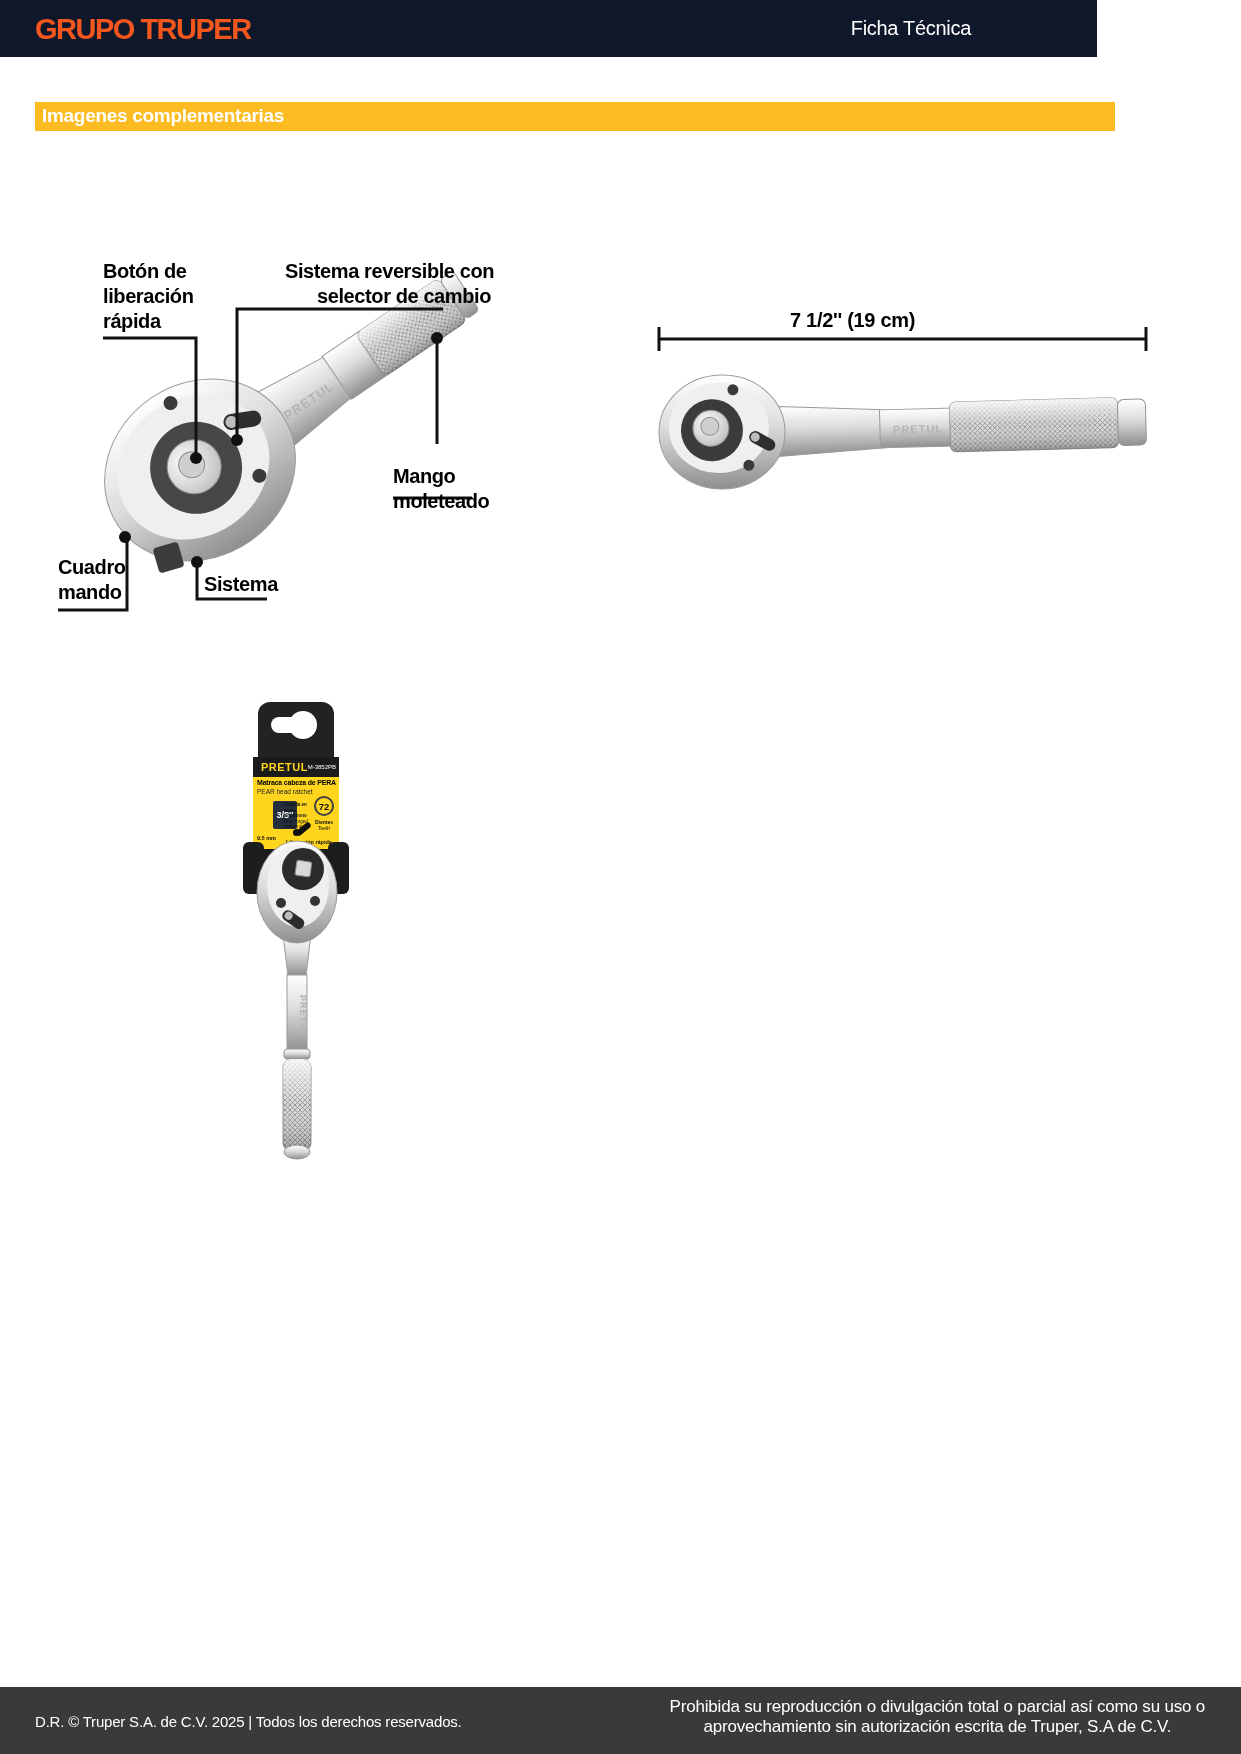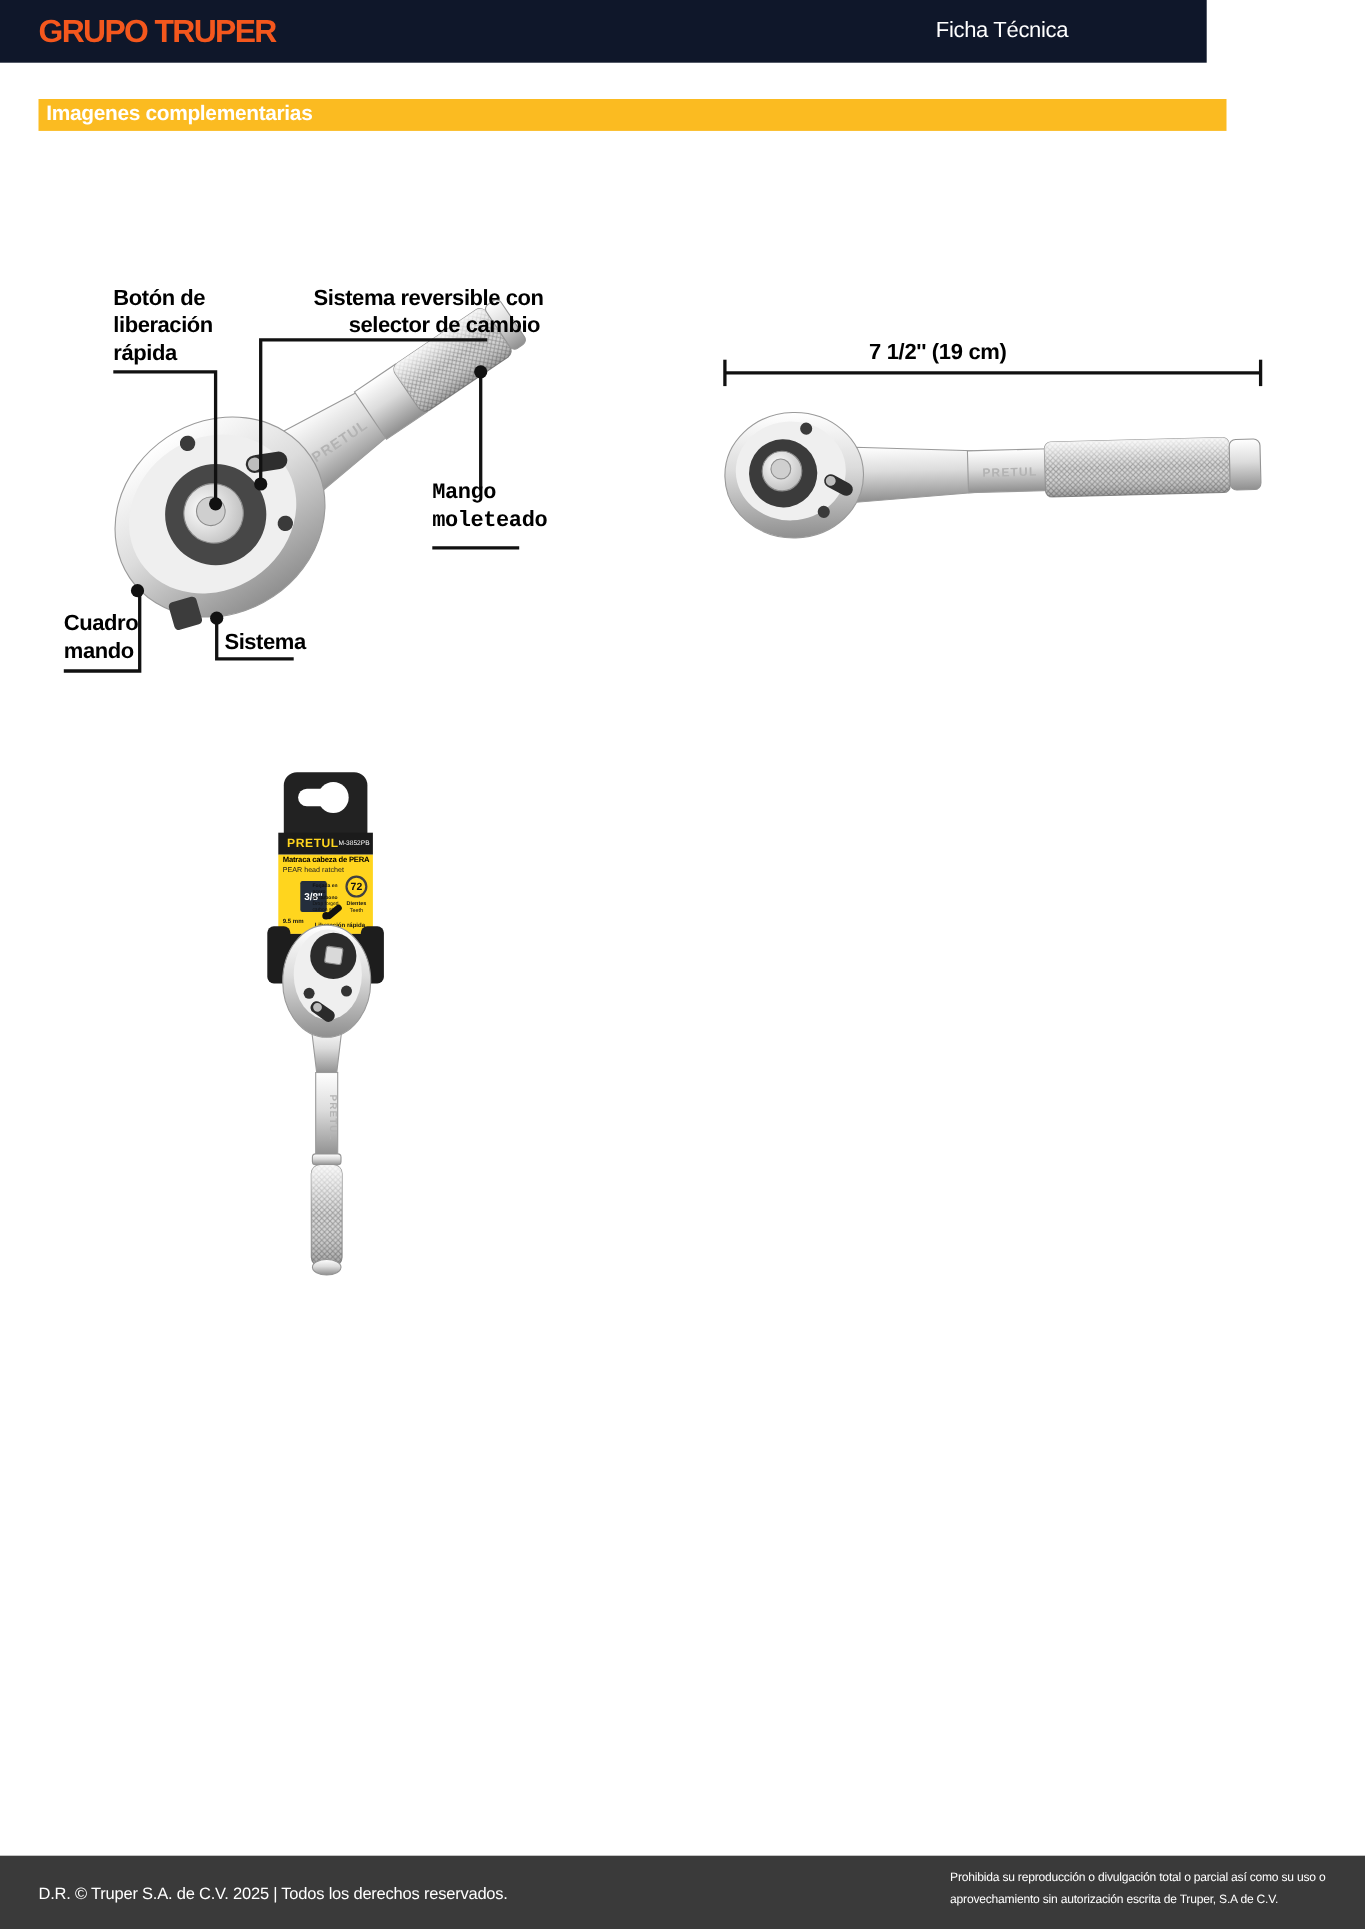--- a/index.html
+++ b/index.html
@@ -18,21 +18,21 @@
     position:absolute; left:35px; top:13px;
     font-size:29px; font-weight:bold; letter-spacing:-1.5px;
     color:#F4571D;
   }
   .doc-type {
     position:absolute; right:126px; top:17px;
     font-size:20px; color:#ffffff; letter-spacing:-0.3px;margin-left:36px;
   }
   
   .banner {
-    position:absolute; left:35px; top:90px; width:1080px; height:29px;
+    position:absolute; left:35px; top:102px; width:1080px; height:29px;
     background:#FBBB21;
   }
   .banner-title {
     position:absolute; left:7px; top:3px;
     font-size:19px; font-weight:bold; color:#ffffff; letter-spacing:-0.3px;
   }
   
   .callout {
     position:absolute; font-size:20px; font-weight:bold; color:#000;
     line-height:25px; letter-spacing:-0.4px; white-space:nowrap;
@@ -104,22 +104,22 @@
   }
   
   .footer {
     position:absolute; left:0; top:1687px; width:1241px; height:67px;
     background:#3a3a3a; color:#fff;
   }
   .footer-left {
     position:absolute; left:35px; top:26px; font-size:15px; letter-spacing:-0.2px;
   }
   .footer-right {
-    position:absolute; right:36px; top:10px; text-align:left;
-    font-size:11px; line-height:20px; letter-spacing:-0.2px;
+    position:absolute; right:36px; top:10px; text-align:center;
+    font-size:17px; line-height:20px; letter-spacing:-0.2px;
   }
 </style>
 </head>
 <body>
 
 <div id="page">
 
   <div class="header">
     <div class="brand">GRUPO TRUPER</div>
     <div class="doc-type">Ficha Técnica</div>
@@ -193,21 +193,21 @@
 
   <div class="callout" style="left:103px; top:259px;">
     <span>Botón de</span>
     <span>liberación</span>
     <span>rápida</span>
   </div>
   <div class="callout right" style="left:237px; top:259px; width:206px;margin-left:48px;">
     <span>Sistema reversible con</span>
     <span>selector de cambio</span>
   </div>
-  <div class="callout" style="left:393px; top:436px;font-family:Liberation Mono, monospace;">
+  <div class="callout" style="left:393px; top:464px;">
     <span>Mango</span>
     <span>moleteado</span>
   </div>
   <div class="callout" style="left:58px; top:555px;">
     <span>Cuadro</span>
     <span>mando</span>
   </div>
   <div class="callout" style="left:204px; top:572px;">
     <span>Sistema</span>
   </div>

